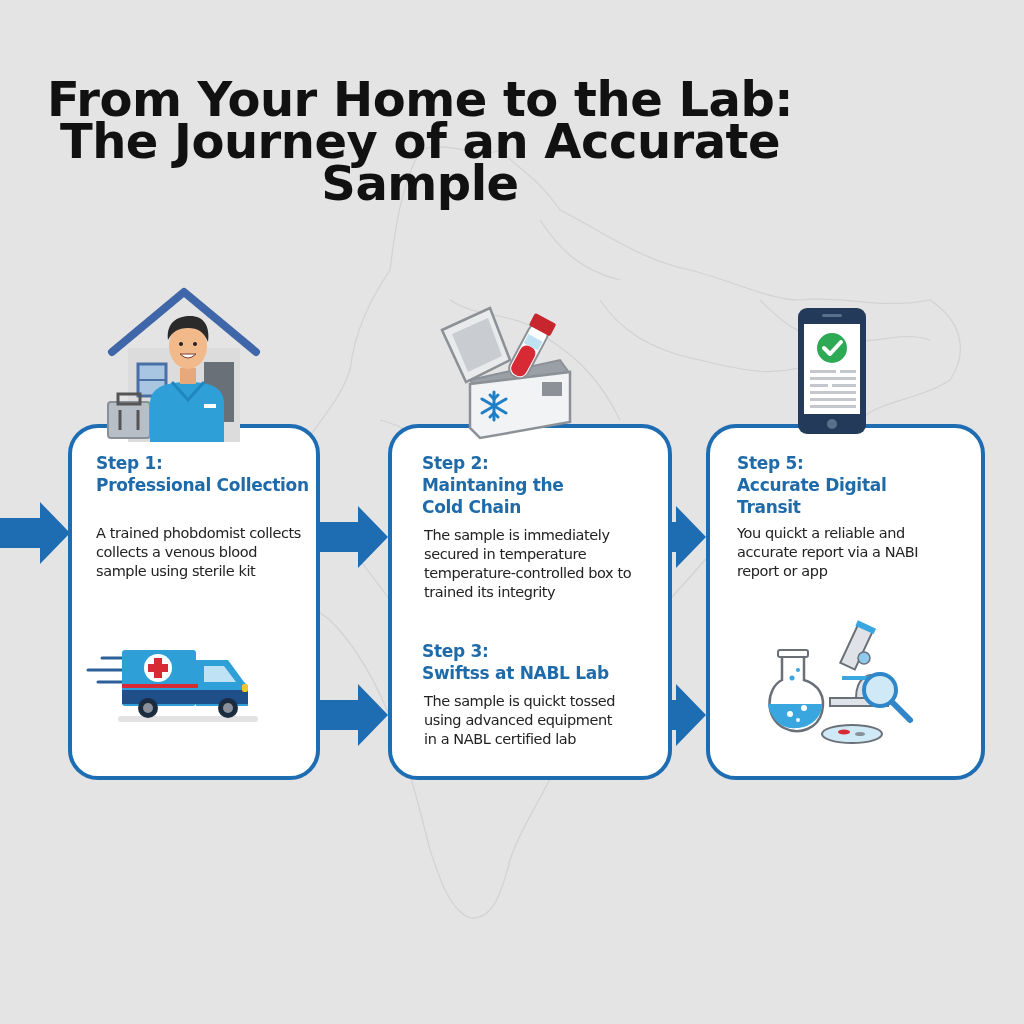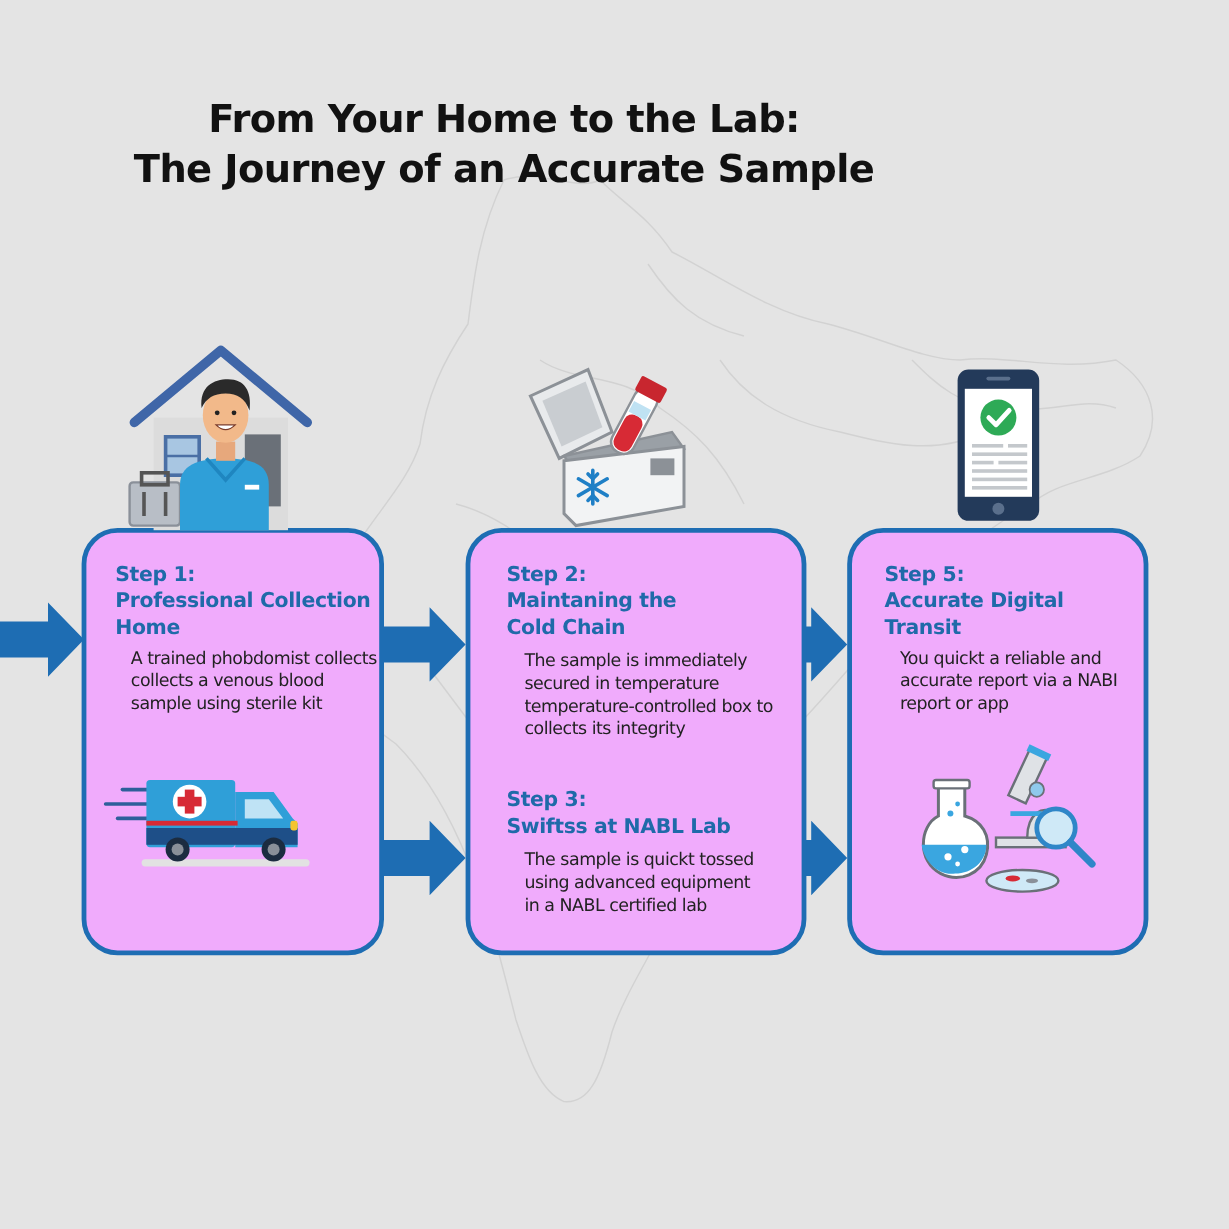--- a/index.html
+++ b/index.html
@@ -7,37 +7,37 @@
   body {
     background: #e4e4e4;
     font-family: "Liberation Sans", "DejaVu Sans", sans-serif;
     position: relative;
   }
   .map-bg { position: absolute; left: 0; top: 0; width: 1024px; height: 1024px; pointer-events: none; }
   .title {
     position: absolute; left: 0; top: 78px; width: 840px;
     text-align: center; color: #111;
     font-family: "DejaVu Sans", sans-serif; font-weight: bold;
-    font-size: 32px; line-height: 42px; letter-spacing: -0.5px;
+    font-size: 48px; line-height: 42px; letter-spacing: -0.5px;
   }
   .card {
-    position: absolute; top: 440px; height: 356px;
-    background: #f0abfc; border: 4px solid #1e6db3; border-radius: 30px;
+    position: absolute; top: 424px; height: 356px;
+    background: #ffffff; border: 4px solid #1e6db3; border-radius: 30px;
   }
   .card.c1 { left: 68px; width: 252px; }
   .card.c2 { left: 388px; width: 284px; }
-  .card.c3 { left: 706px; width: 251px; }
+  .card.c3 { left: 706px; width: 279px; }
   .step-head {
     position: absolute; color: #1f6aa9; font-weight: bold;
     font-family: "DejaVu Sans", sans-serif; font-size: 17px; line-height: 22px;
     letter-spacing: -0.3px;
   }
   .step-body {
     position: absolute; color: #222; font-family: "DejaVu Sans", sans-serif;
-    font-size: 14.5px; line-height: 19px; letter-spacing: -0.4px; margin-left: 13px;
+    font-size: 14.5px; line-height: 19px; letter-spacing: -0.4px;
   }
   .arrow { position: absolute; width: 72px; height: 66px; }
   .illus { position: absolute; }
 </style>
 </head>
 <body>
 
 <svg class="map-bg" viewBox="0 0 1024 1024">
   <g fill="none" stroke="#d2d2d2" stroke-width="1.2">
     <path d="M420 150 C450 140 480 160 500 150 C520 170 540 180 560 210 C600 230 640 260 690 270 C730 280 770 300 800 300 C840 295 880 310 930 300 C960 320 970 350 950 380 C920 400 880 400 860 420 C820 440 790 470 760 500 C720 540 690 580 650 620 C610 660 580 700 560 760 C540 800 520 830 510 860 C500 900 490 920 470 918 C450 910 440 880 430 850 C420 810 410 770 395 730 C380 690 360 650 330 620 C300 600 280 570 270 540 C260 500 280 470 300 450 C320 420 340 400 350 370 C355 330 370 300 390 270 C395 230 400 190 420 150 Z"></path>
@@ -69,40 +69,39 @@
   <polygon points="0,18 40,18 40,2 70,33 40,64 40,48 0,48" fill="#1e6db3"></polygon>
 </svg>
 <svg class="arrow" style="left:636px; top:682px;" viewBox="0 0 72 66">
   <polygon points="0,18 40,18 40,2 70,33 40,64 40,48 0,48" fill="#1e6db3"></polygon>
 </svg>
 
 <div class="card c1">
   <div class="step-head" style="left:24px; top:24px;">
     <div>Step 1:</div>
     <div>Professional Collection</div>
-    <div>Home</div>
   </div>
   <div class="step-body" style="left:24px; top:96px;">
     <div>A trained phobdomist collects</div>
     <div>collects a venous blood</div>
     <div>sample using sterile kit</div>
   </div>
 </div>
 
 <div class="card c2">
   <div class="step-head" style="left:30px; top:24px;">
     <div>Step 2:</div>
     <div>Maintaning the</div>
     <div>Cold Chain</div>
   </div>
   <div class="step-body" style="left:32px; top:98px;">
     <div>The sample is immediately</div>
     <div>secured in temperature</div>
     <div>temperature-controlled box to</div>
-    <div>collects its integrity</div>
+    <div>trained its integrity</div>
   </div>
   <div class="step-head" style="left:30px; top:212px;">
     <div>Step 3:</div>
     <div>Swiftss at NABL Lab</div>
   </div>
   <div class="step-body" style="left:32px; top:264px;">
     <div>The sample is quickt tossed</div>
     <div>using advanced equipment</div>
     <div>in a NABL certified lab</div>
   </div>

